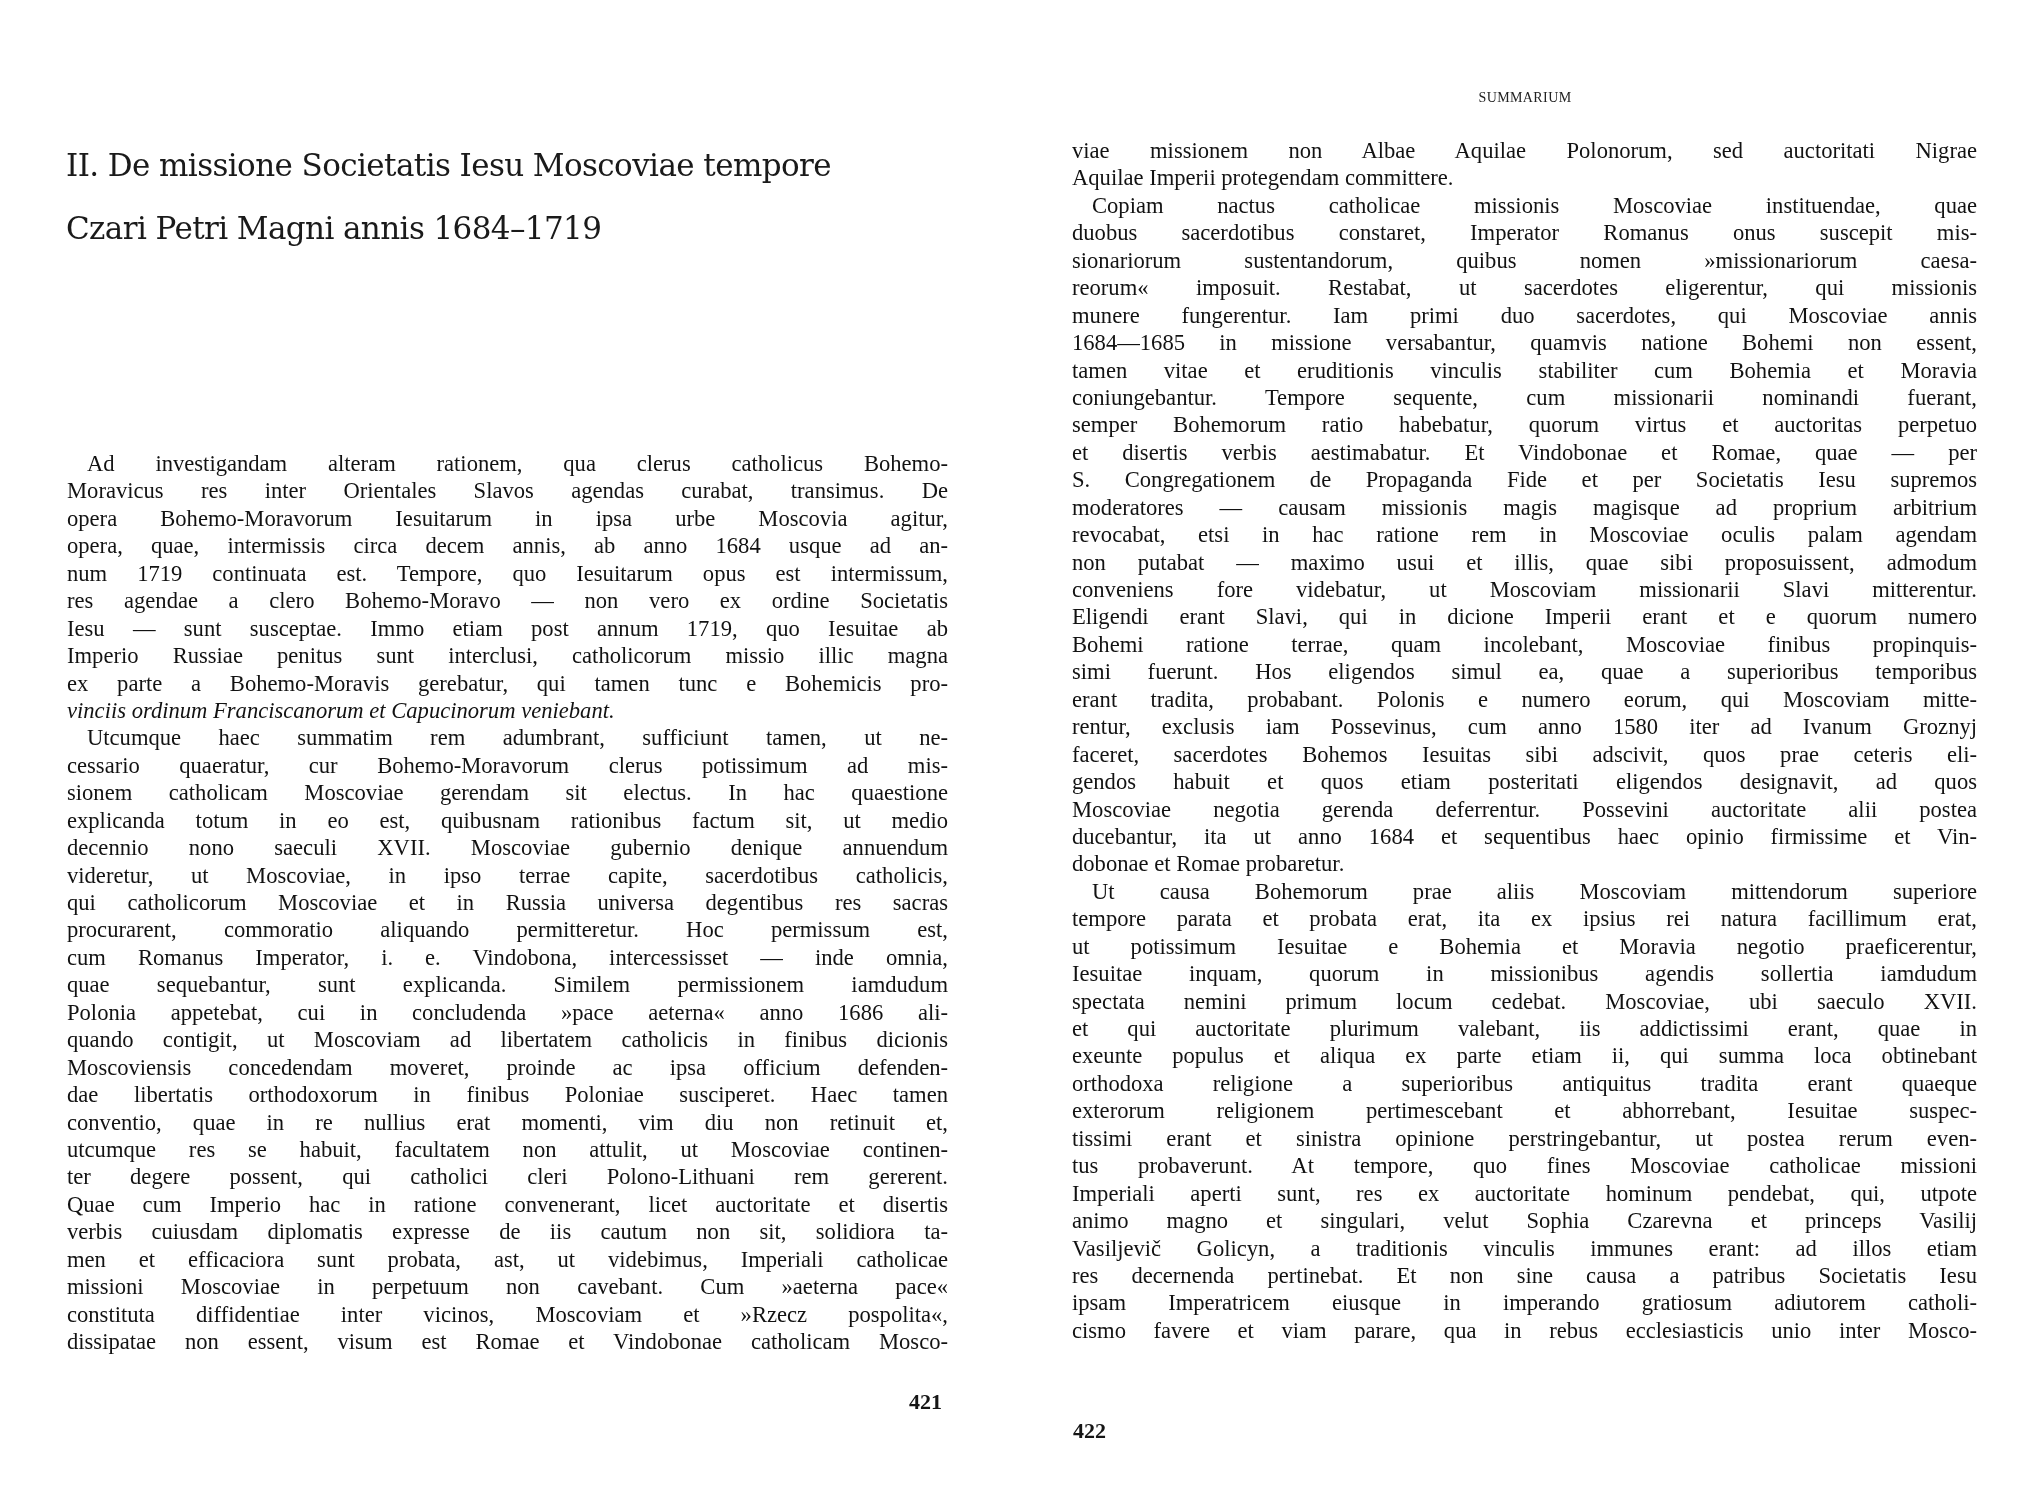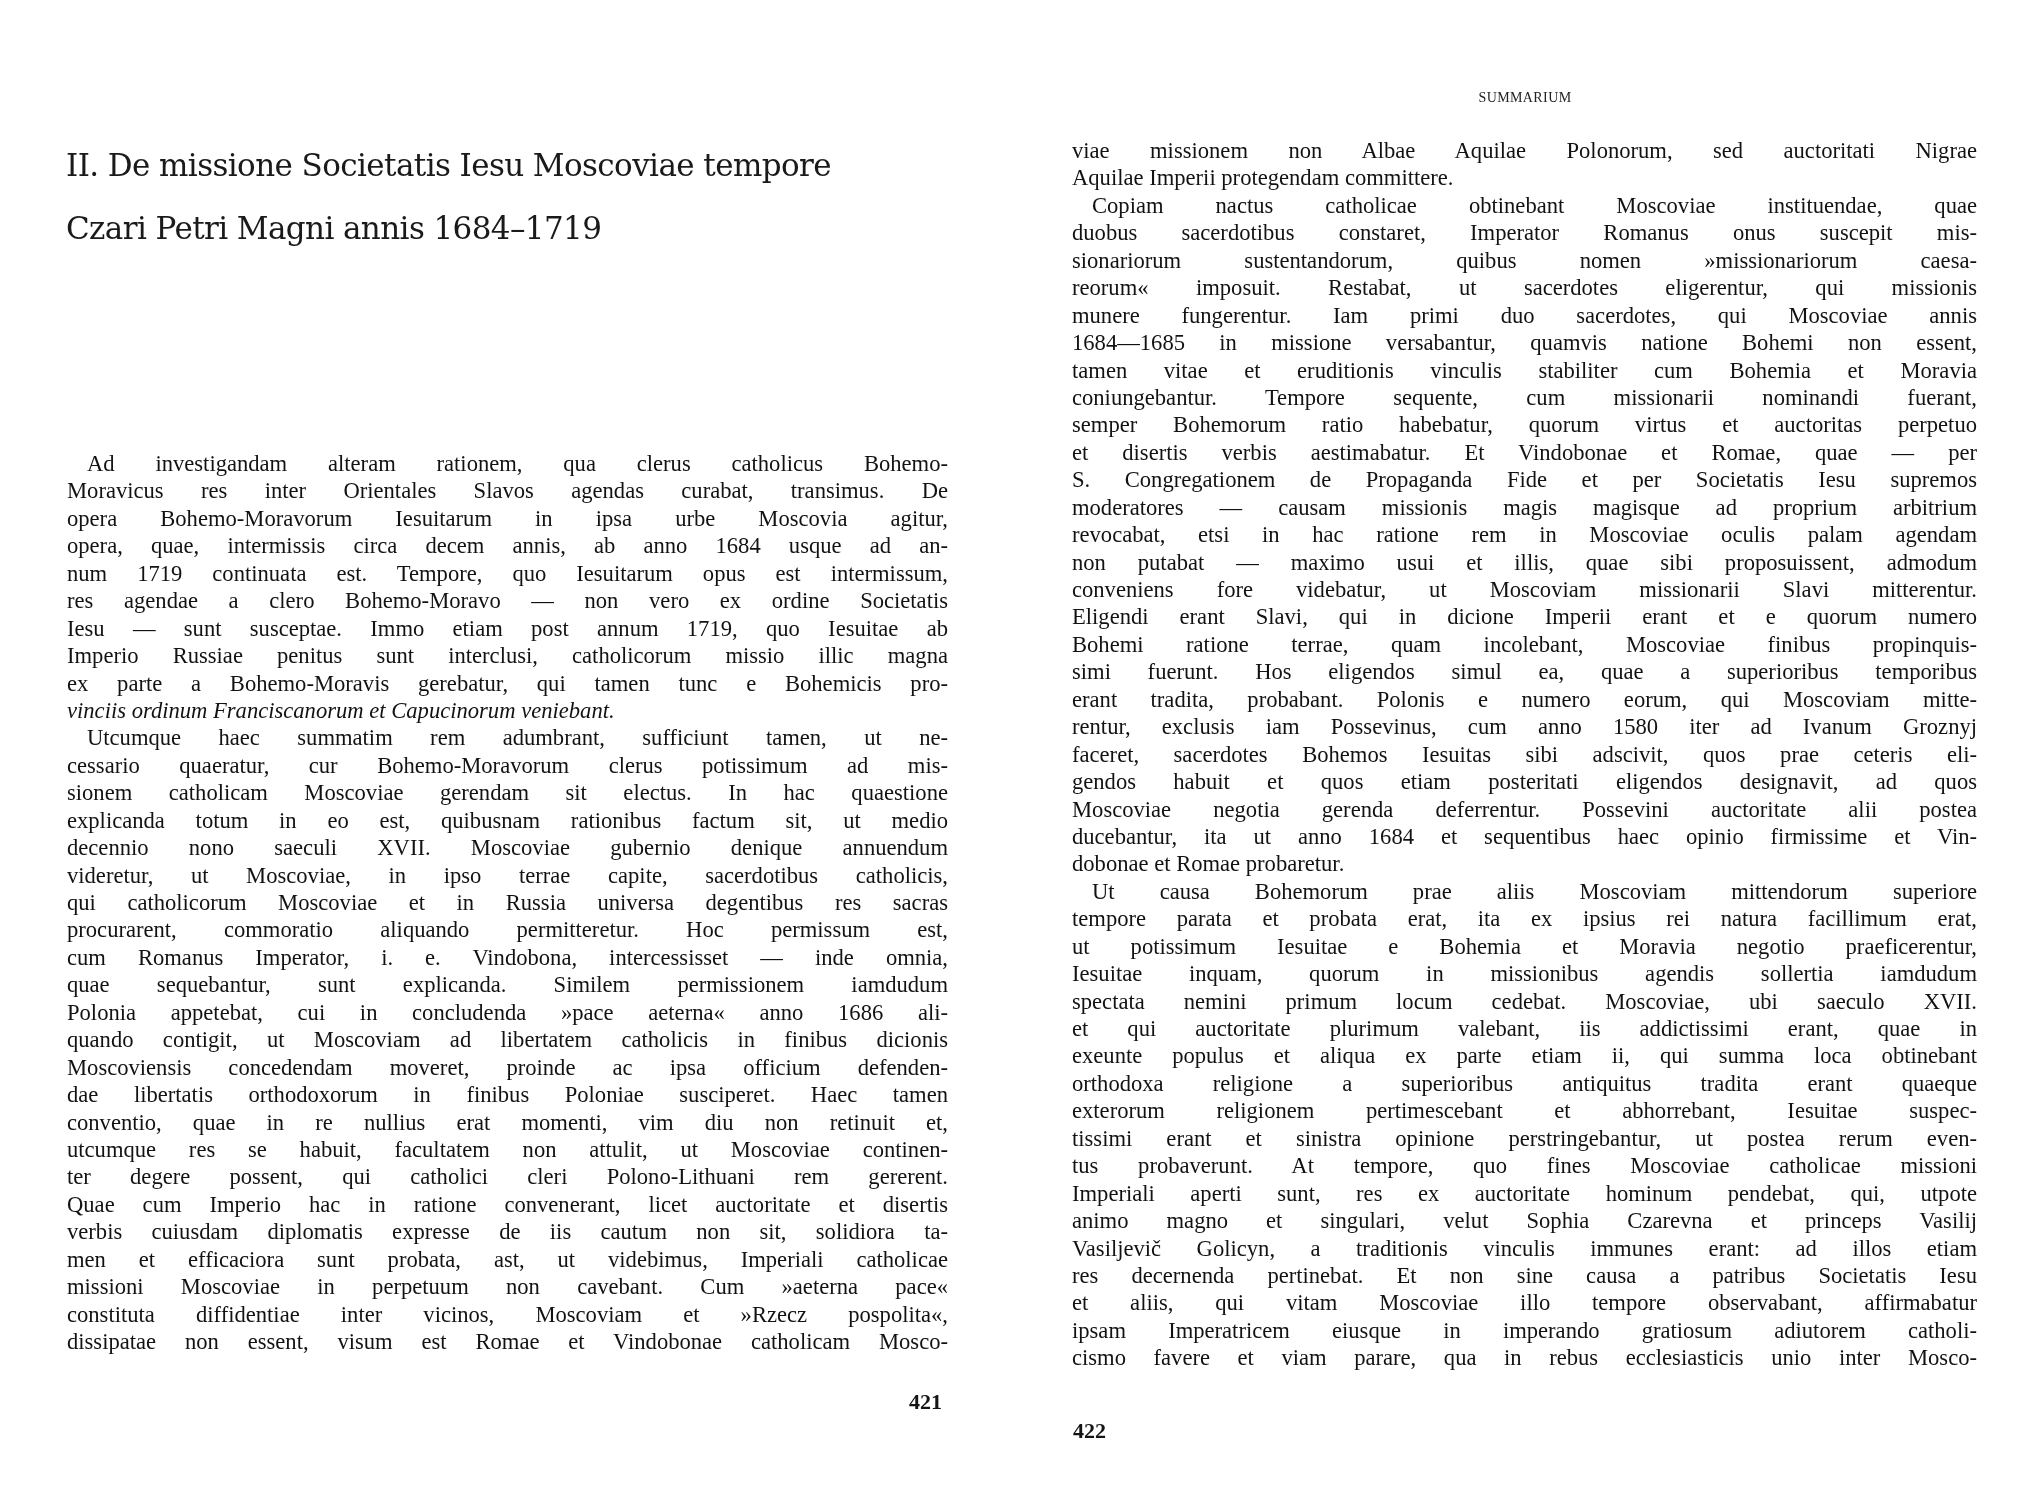--- a/index.html
+++ b/index.html
@@ -68,21 +68,21 @@
       <span class="ln" style="white-space: nowrap;">dissipatae non essent, visum est Romae et Vindobonae catholicam Mosco-</span>
     </div>
   <div class="folio folio-left">421</div>
 </div>
 
 <div class="page page-right">
   <div class="running-head">SUMMARIUM</div>
   <div class="col col-right" id="right-body">
       <span class="ln" style="white-space: nowrap;">viae missionem non Albae Aquilae Polonorum, sed auctoritati Nigrae</span>
       <span class="ln last" style="white-space: nowrap;">Aquilae Imperii protegendam committere.</span>
-      <span class="ln indent" style="white-space: nowrap;">Copiam nactus catholicae obtinebant Moscoviae instituendae, quae</span>
+      <span class="ln indent" style="white-space: nowrap;">Copiam nactus catholicae missionis Moscoviae instituendae, quae</span>
       <span class="ln" style="white-space: nowrap;">duobus sacerdotibus constaret, Imperator Romanus onus suscepit mis-</span>
       <span class="ln" style="white-space: nowrap;">sionariorum sustentandorum, quibus nomen »missionariorum caesa-</span>
       <span class="ln" style="white-space: nowrap;">reorum« imposuit. Restabat, ut sacerdotes eligerentur, qui missionis</span>
       <span class="ln" style="white-space: nowrap;">munere fungerentur. Iam primi duo sacerdotes, qui Moscoviae annis</span>
       <span class="ln" style="white-space: nowrap;">1684—1685 in missione versabantur, quamvis natione Bohemi non essent,</span>
       <span class="ln" style="white-space: nowrap;">tamen vitae et eruditionis vinculis stabiliter cum Bohemia et Moravia</span>
       <span class="ln" style="white-space: nowrap;">coniungebantur. Tempore sequente, cum missionarii nominandi fuerant,</span>
       <span class="ln" style="white-space: nowrap;">semper Bohemorum ratio habebatur, quorum virtus et auctoritas perpetuo</span>
       <span class="ln" style="white-space: nowrap;">et disertis verbis aestimabatur. Et Vindobonae et Romae, quae — per</span>
       <span class="ln" style="white-space: nowrap;">S. Congregationem de Propaganda Fide et per Societatis Iesu supremos</span>
@@ -108,18 +108,17 @@
       <span class="ln" style="white-space: nowrap;">et qui auctoritate plurimum valebant, iis addictissimi erant, quae in</span>
       <span class="ln" style="white-space: nowrap;">exeunte populus et aliqua ex parte etiam ii, qui summa loca obtinebant</span>
       <span class="ln" style="white-space: nowrap;">orthodoxa religione a superioribus antiquitus tradita erant quaeque</span>
       <span class="ln" style="white-space: nowrap;">exterorum religionem pertimescebant et abhorrebant, Iesuitae suspec-</span>
       <span class="ln" style="white-space: nowrap;">tissimi erant et sinistra opinione perstringebantur, ut postea rerum even-</span>
       <span class="ln" style="white-space: nowrap;">tus probaverunt. At tempore, quo fines Moscoviae catholicae missioni</span>
       <span class="ln" style="white-space: nowrap;">Imperiali aperti sunt, res ex auctoritate hominum pendebat, qui, utpote</span>
       <span class="ln" style="white-space: nowrap;">animo magno et singulari, velut Sophia Czarevna et princeps Vasilij</span>
       <span class="ln" style="white-space: nowrap;">Vasiljevič Golicyn, a traditionis vinculis immunes erant: ad illos etiam</span>
       <span class="ln" style="white-space: nowrap;">res decernenda pertinebat. Et non sine causa a patribus Societatis Iesu</span>
-      <span class="ln" style="white-space: nowrap;">et aliis, qui vitam Moscoviae illo tempore observabant, affirmabatur</span>
       <span class="ln" style="white-space: nowrap;">ipsam Imperatricem eiusque in imperando gratiosum adiutorem catholi-</span>
       <span class="ln" style="white-space: nowrap;">cismo favere et viam parare, qua in rebus ecclesiasticis unio inter Mosco-</span>
     </div>
   <div class="folio folio-right">422</div>
 </div>
 
 </body></html>

